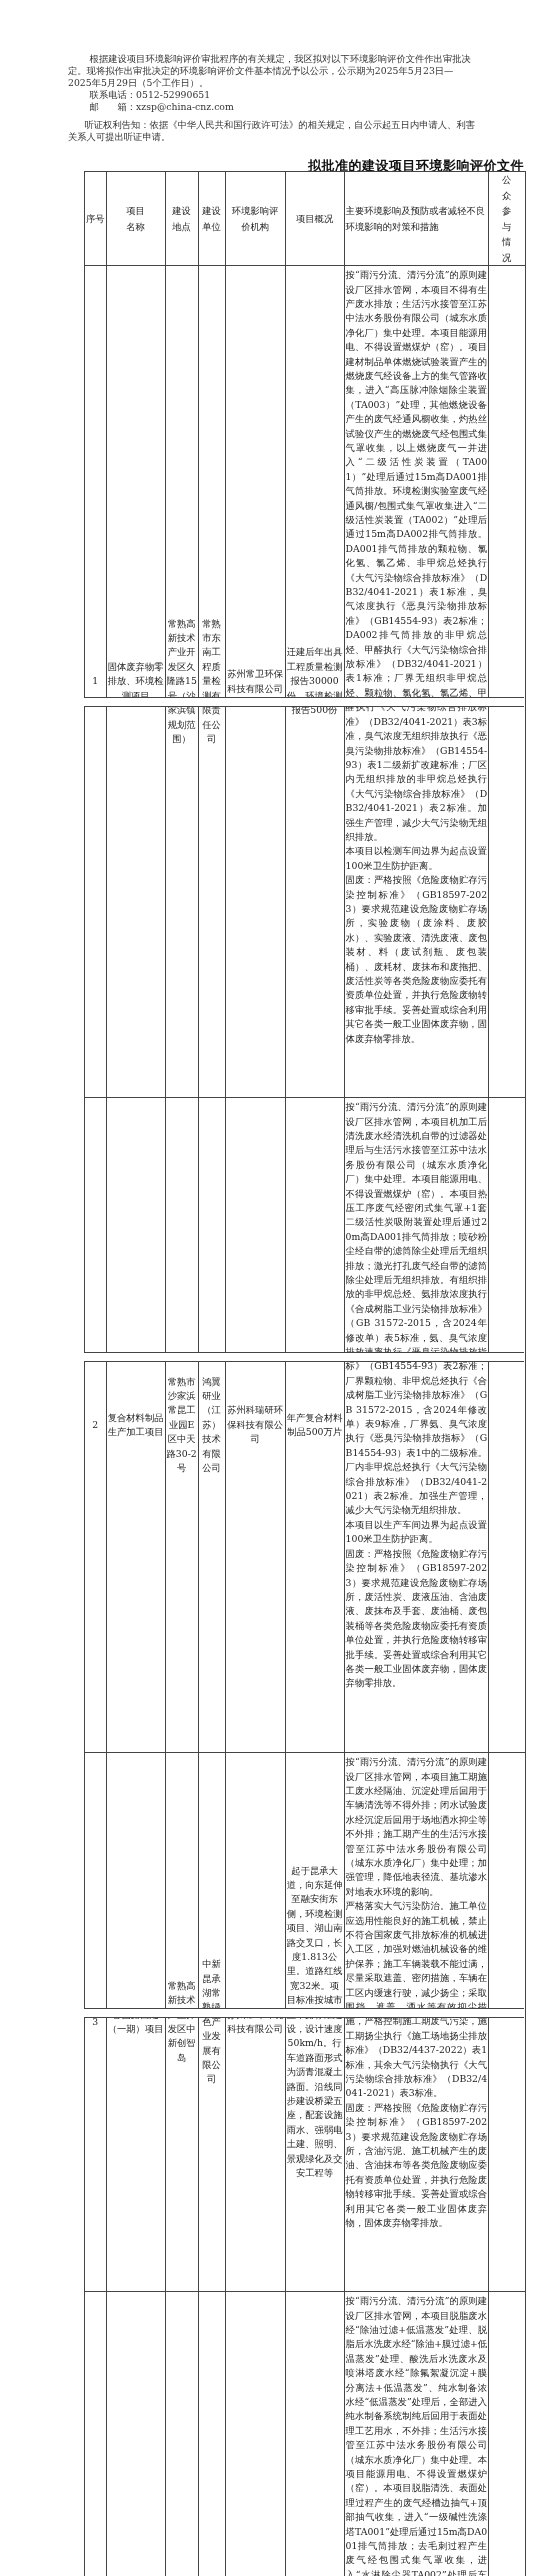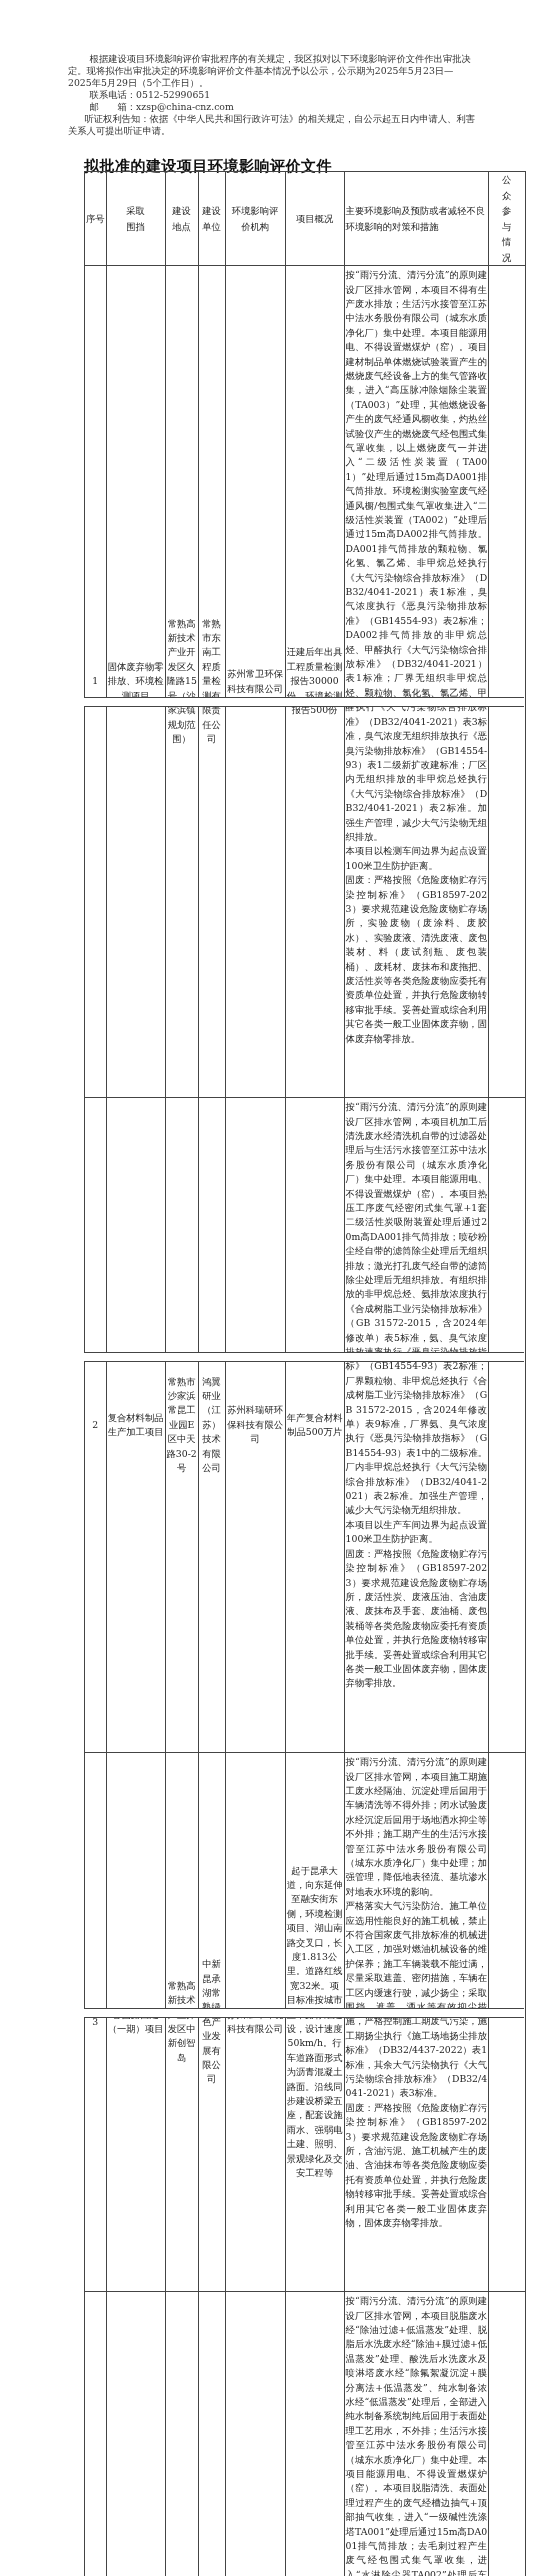--- a/index.html
+++ b/index.html
@@ -2,23 +2,23 @@
 <html style="font-size:8.2px"><head>
 <meta charset="utf-8">
 <style>
   html, body { margin:0; padding:0; background:#ffffff; }
   body { width:556px; height:3623px; position:relative; overflow:hidden;
          font-family:"DejaVu Serif","Liberation Serif",serif; color:#222; }
   .intro { position:absolute; left:68px; width:407px; top:53px; font-size:9.3px; line-height:12px; color:#333; }
   .intro p { margin:0; }
   .intro .indent { text-indent:21.6px; }
   .intro .contact { padding-left:21.6px; }
-  .intro .hearing { text-indent:16.5px; }
-  .doc-title { position:absolute; left:84px; width:440px; top:157px; text-align:left;
-               font-size:15px; font-weight:bold; letter-spacing:0.5px; color:#111; }
+  .intro .hearing { text-indent:16.5px;margin-top:6px; }
+  .doc-title { position:absolute; left:84px; width:440px; top:157px; text-align:right;
+               font-size:13px; font-weight:bold; letter-spacing:0.5px; color:#111; }
   table.main { position:absolute; left:84px; top:171px; border-collapse:collapse; table-layout:fixed;
                width:440px; font-size:9.3px; line-height:14.4px; color:#222; }
   table.main td, table.main th { border:0.5px solid #444; padding:0; vertical-align:middle; text-align:center;
                font-weight:normal; word-break:break-all; }
   table.main th { height:42px; line-height:15.5px; }
   table.main td.measures { vertical-align:top; text-align:justify; padding:2.1px 0.5px 0 1px; }
   table.main td.summary { line-height:14.4px; }
   .gap-inner { position:absolute; left:6.7px; width:440px; top:-0.5px; height:10.3px; border-top:0.5px solid #444; border-bottom:0.5px solid #444; box-sizing:border-box; background:#fff; }
 </style>
 </head>
@@ -40,21 +40,21 @@
       <col style="width:33px">
       <col style="width:27px">
     <col style="width:60px">
       <col style="width:59px">
       <col style="width:144px">
       <col style="width:37px">
   </colgroup>
   <thead>
     <tr>
       <th>序号</th>
-      <th style="padding:0 15.5px">采取围挡</th>
+      <th style="padding:0 15.5px">项目名称</th>
       <th style="padding:0 5.2px">建设地点</th>
       <th style="padding:0 3.1px">建设单位</th>
       <th style="padding:0 4px">环境影响评价机构</th>
       <th>项目概况</th>
       <th style="text-align:left;padding-left:1px">主要环境影响及预防或者减轻不良环境影响的对策和措施</th>
       <th style="padding:0 10px">公众参与情况</th>
     </tr>
   </thead>
   <tbody>
     <tr style="height:832px">

